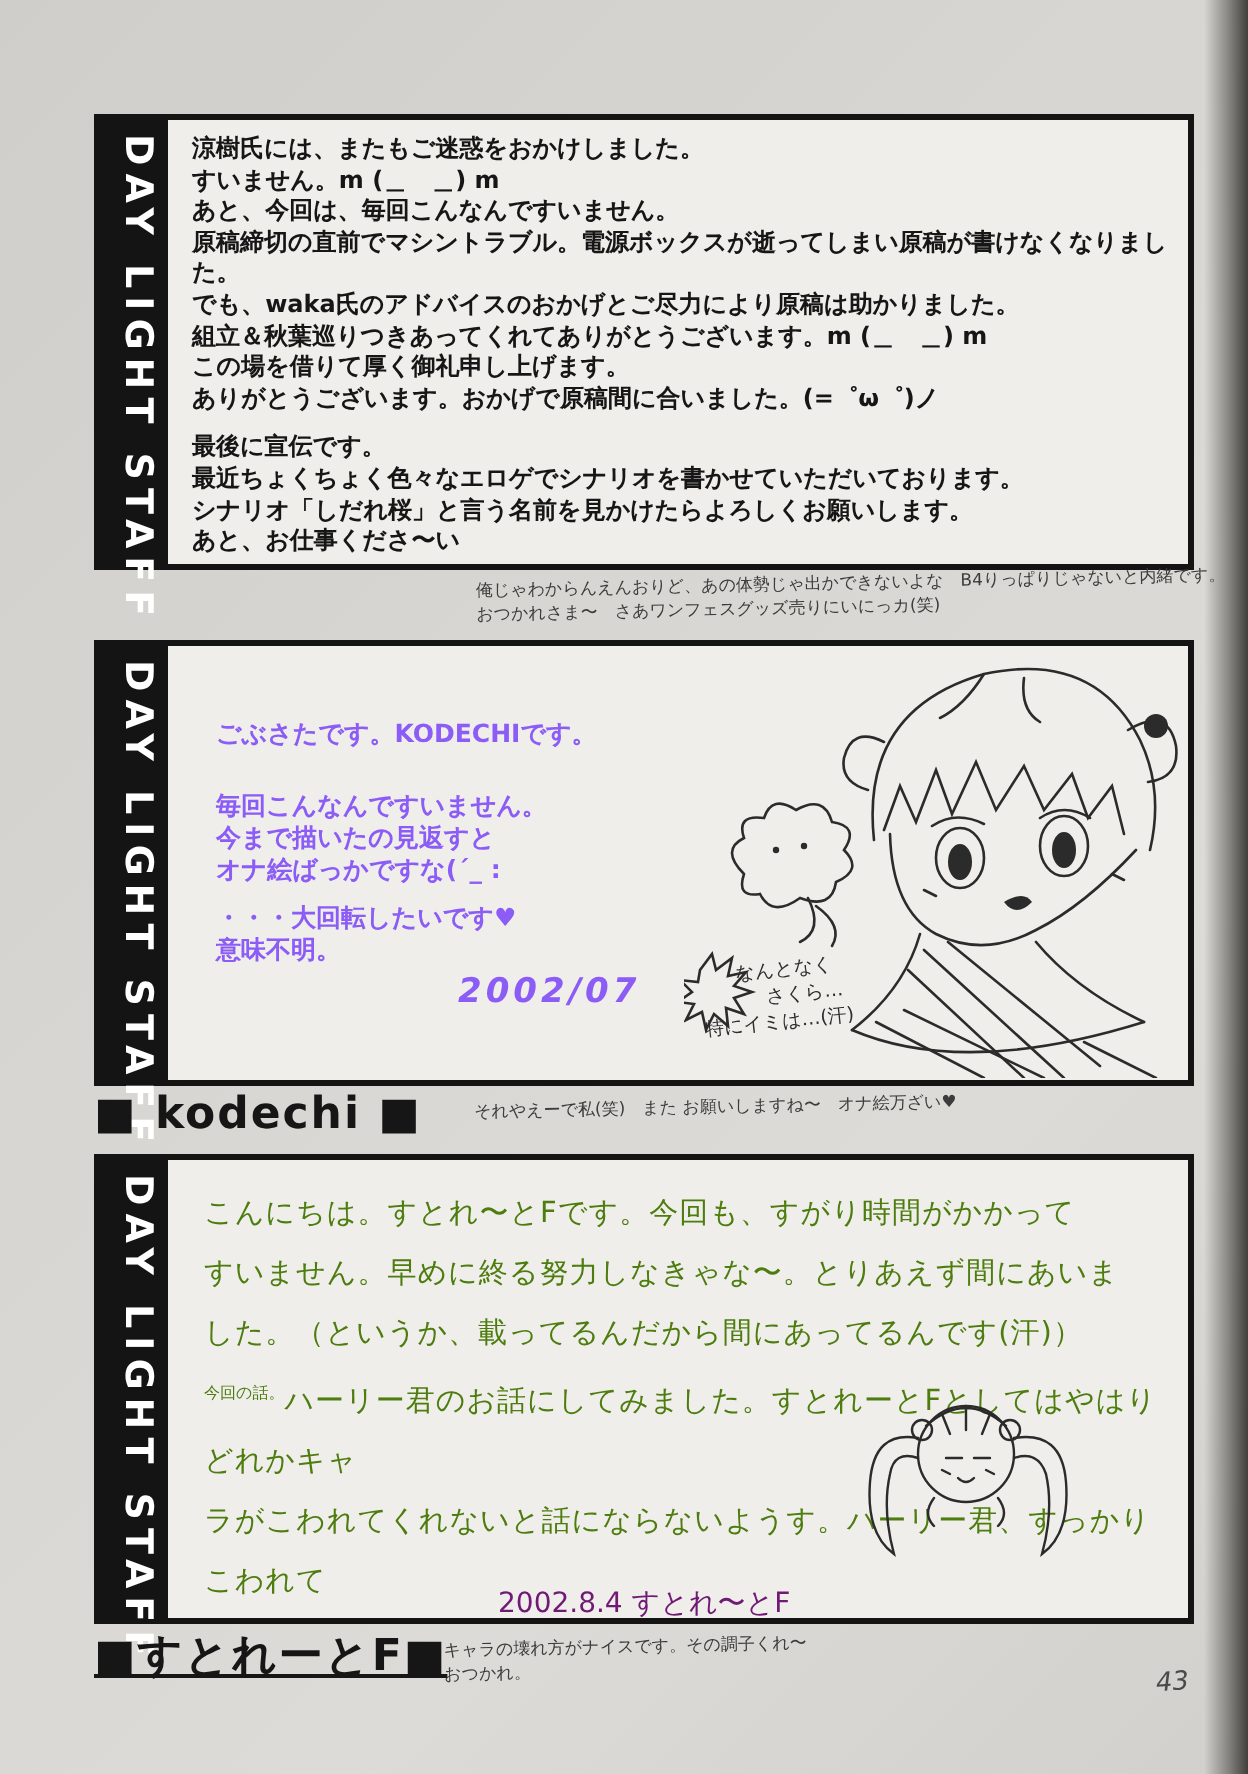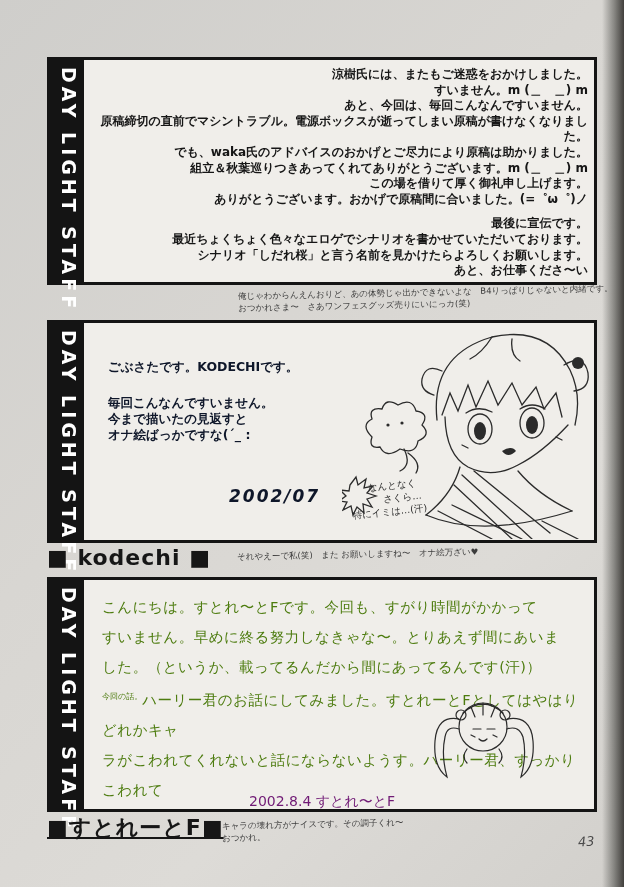--- a/index.html
+++ b/index.html
@@ -12,32 +12,32 @@
     background:linear-gradient(to right,rgba(60,60,56,0) 0%,rgba(70,70,66,.55) 55%,#413f3c 100%);}
   .panel{position:absolute;left:47px;width:550px;background:#f0eeea;
     border:3px solid #141414;box-sizing:border-box;}
   #panel1{top:57px;height:228px;}
   #panel2{top:320px;height:223px;}
   #panel3{top:577px;height:235px;}
   .bar{position:absolute;left:0;top:0;bottom:0;width:34px;background:#141414;}
   .bar-text{position:absolute;left:30px;top:7px;transform:rotate(90deg);transform-origin:0 0;
     color:#fff;font-weight:bold;font-size:19px;letter-spacing:4px;white-space:nowrap;}
   .content{position:absolute;left:34px;top:0;right:0;bottom:0;overflow:hidden;}
-  .typed{font-weight:bold;font-size:12px;line-height:15.6px;color:#161616;text-align:right;}
+  .typed{font-weight:bold;font-size:12px;line-height:15.6px;color:#161616;}
   #panel1 .typed{padding:7px 6px 0 12px;}
   .gap{height:9px;}
   .staff-label{position:absolute;left:47px;font-size:22px;font-weight:bold;color:#161616;
     letter-spacing:1px;white-space:nowrap;}
   #label1{top:285px;margin-top:38px;}  #label2{top:545px;}  #label3{top:813px;text-decoration:underline;}
   .note{position:absolute;font-size:8.5px;line-height:12px;color:#3c3c3c;
     transform:rotate(-1.2deg);white-space:nowrap;}
   #note1{left:238px;top:286px;}
   #note2{left:237px;top:548px;}
   #note3{left:222px;top:818px;}
-  .k-typed{position:absolute;font-weight:bold;font-size:12.5px;line-height:16px;color:#0f172a;}
+  .k-typed{position:absolute;font-weight:bold;font-size:12.5px;line-height:16px;color:#8b5cf6;}
   #k-greet{left:24px;top:36px;}
   #k-block2{left:24px;top:72px;}
   #k-block3{left:24px;top:128px;}
   #k-date{left:145px;top:165px;font-size:17px;letter-spacing:2px;font-style:italic;}
   .scribble{position:absolute;font-size:9.5px;color:#2e2e2e;transform:rotate(-6deg);line-height:13px;}
   #k-scribble{left:285px;top:155px;}
   #k-scribble div:nth-child(2){margin-left:14px;}
   #k-scribble div:nth-child(3){margin-left:-18px;}
   .hand{font-size:14.5px;line-height:30px;color:#4d7c0f;letter-spacing:.5px;}
   #panel3 .hand-block{position:absolute;left:18px;top:12px;right:8px;}
@@ -87,20 +87,24 @@
 <div class="panel" id="panel2">
   <div class="bar">
     <div class="bar-text">DAY LIGHT STAFF</div>
   </div>
   <div class="content">
     <div class="k-typed" id="k-greet">ごぶさたです。KODECHIです。</div>
     <div class="k-typed" id="k-block2">
       <div>毎回こんなんですいません。</div>
       <div>今まで描いたの見返すと</div>
       <div>オナ絵ばっかですな(´_ :</div>
+    </div>
+    <div class="k-typed" id="k-block3">
+      <div>・・・大回転したいです♥</div>
+      <div>意味不明。</div>
     </div>
     <div class="k-typed" id="k-date">2002/07</div>
     <div class="scribble" id="k-scribble">
       <div>なんとなく</div>
       <div>さくら…</div>
       <div>特にイミは…(汗)</div>
     </div>
 
     <svg class="sketch" id="sakura-sketch" width="250" height="214" viewBox="0 0 250 214" fill="none" stroke="#2b2b2b" stroke-width="1.3" stroke-linecap="round">
 

